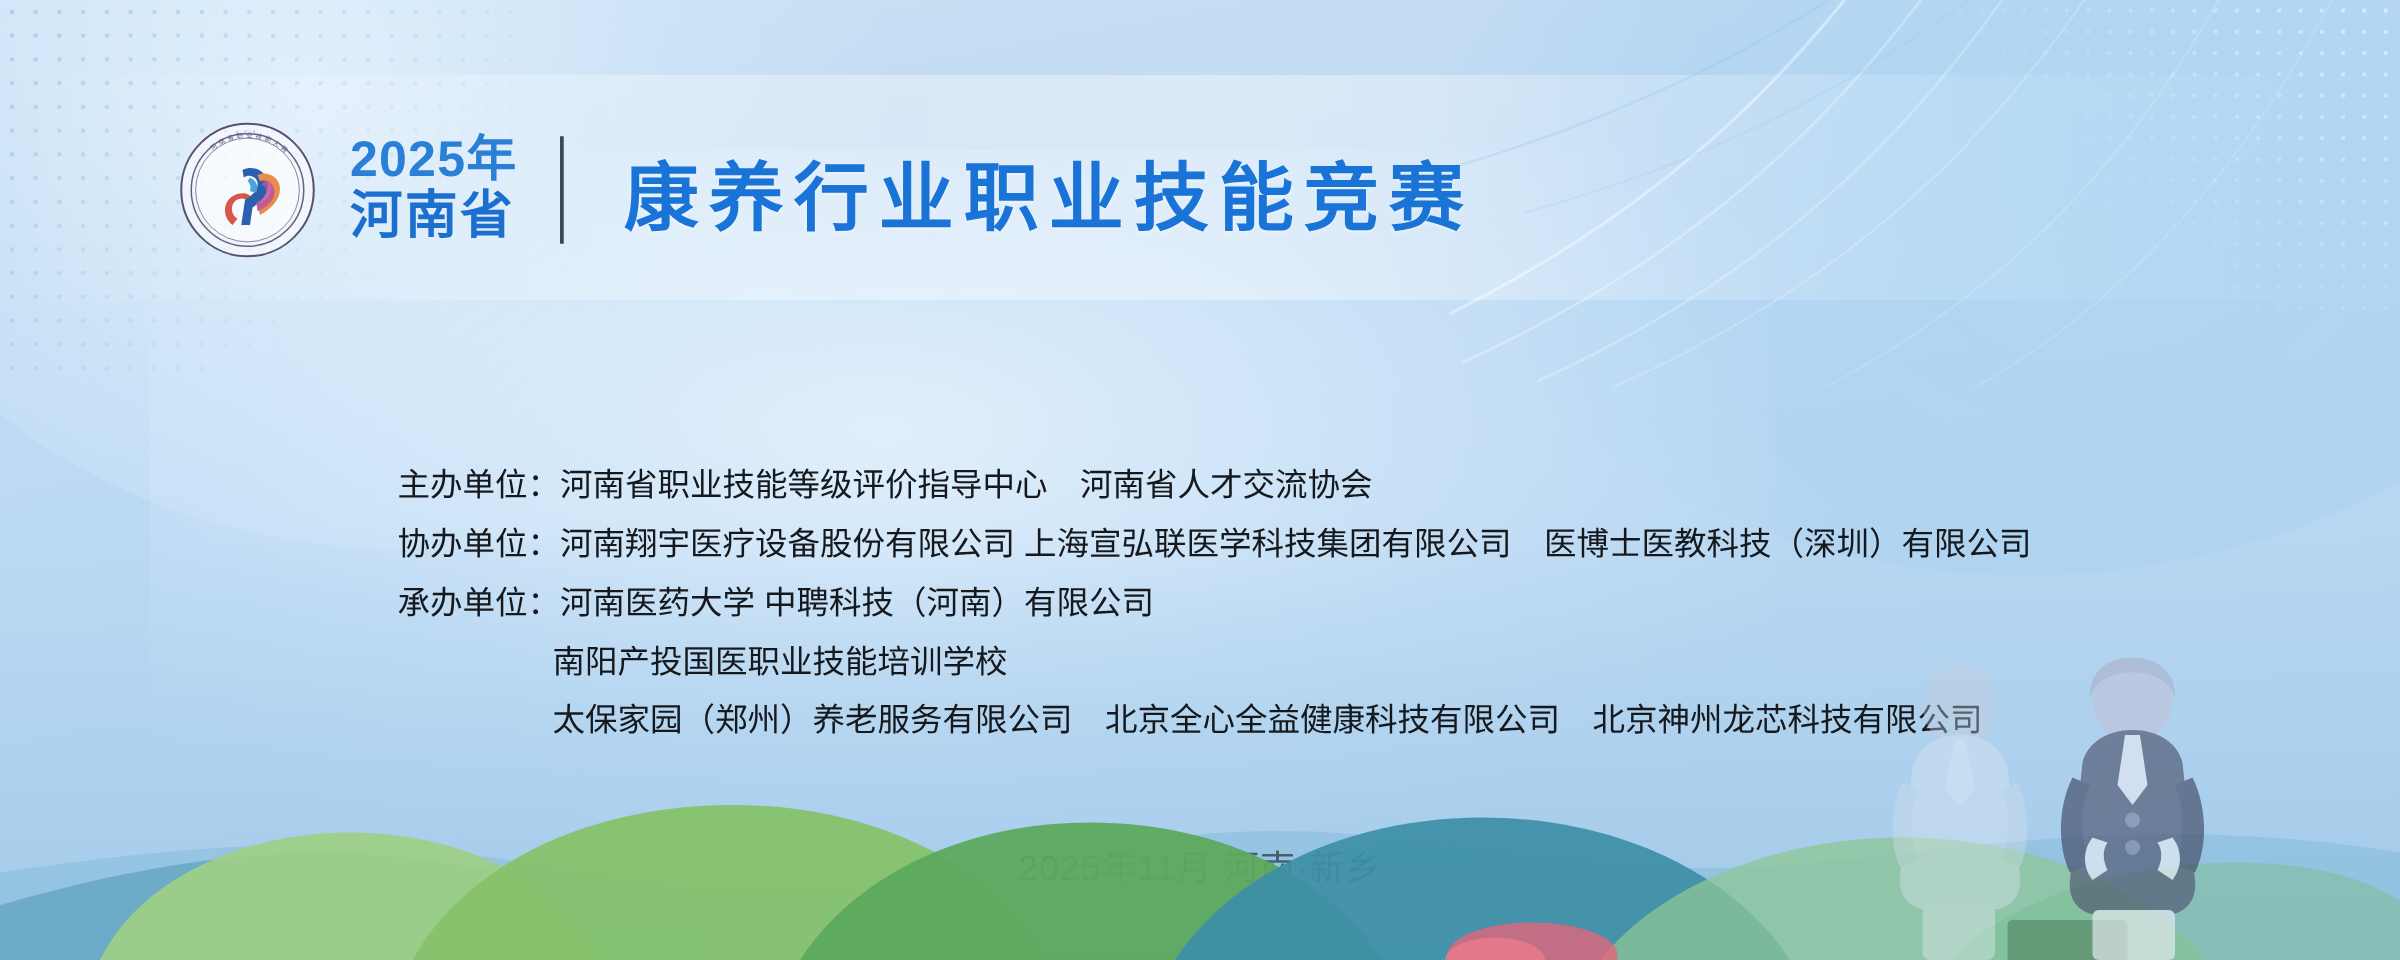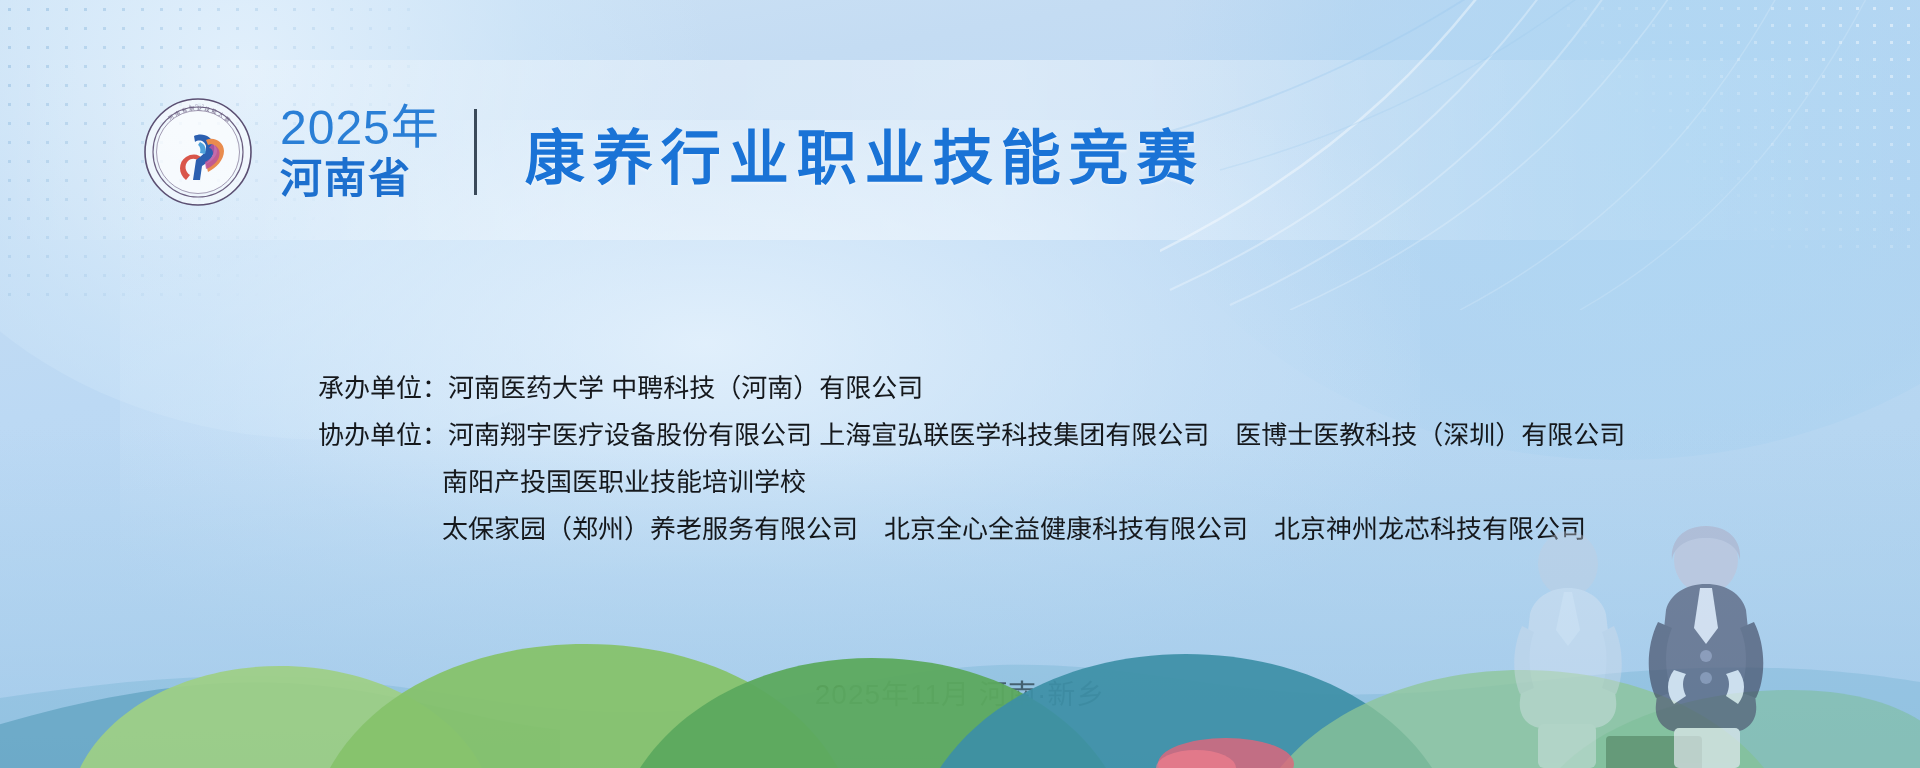--- a/index.html
+++ b/index.html
@@ -78,31 +78,32 @@
   .emblem { width: 112px; height: 112px; flex: 0 0 auto; }
 
   .year-block {
     display: flex;
     flex-direction: column;
     justify-content: center;
     line-height: 1;
     color: #1f76d4;
   }
   .year-line1 {
-    font-size: 48px;
-    font-weight: 400;
+    font-size: 40px;
+    font-weight: 700;
     letter-spacing: 1px;
     color: #2a7fd6;
   }
   .year-line2 {
     font-size: 42px;
     font-weight: 800;
     letter-spacing: 2px;
     margin-top: 6px;
     color: #1c6fce;
+    font-family: Liberation Mono, monospace;
   }
 
   .divider-bar {
     width: 3px;
     height: 86px;
     background: #3b4a5a;
     margin: 0 22px 0 8px;
     flex: 0 0 auto;
   }
 
@@ -204,22 +205,23 @@
       <div class="year-line1">2025年</div>
       <div class="year-line2">河南省</div>
     </div>
 
     <div class="divider-bar"></div>
 
     <div class="main-title">康养行业职业技能竞赛</div>
   </div>
 
   <div class="org-block">
+    <span class="org-line">主办单位：河南省职业技能等级评价指导中心　河南省人才交流协会</span>
+    <span class="org-line">协办单位：河南翔宇医疗设备股份有限公司 上海宣弘联医学科技集团有限公司　医博士医教科技（深圳）有限公司</span>
     <span class="org-line">承办单位：河南医药大学  中聘科技（河南）有限公司</span>
-    <span class="org-line">协办单位：河南翔宇医疗设备股份有限公司 上海宣弘联医学科技集团有限公司　医博士医教科技（深圳）有限公司</span>
     <span class="org-line indent">南阳产投国医职业技能培训学校</span>
     <span class="org-line indent">太保家园（郑州）养老服务有限公司　北京全心全益健康科技有限公司　北京神州龙芯科技有限公司</span>
   </div>
 
   <div class="date-line">2025年11月  河南·新乡</div>
 
   <svg class="scenery" viewBox="0 0 1920 300" preserveAspectRatio="none">
 
     <path d="M0 230 C 120 212 240 200 360 214 C 470 226 540 248 660 244 C 790 240 860 206 980 198 C 1110 190 1200 222 1330 226 C 1460 230 1560 204 1700 200 C 1800 197 1870 206 1920 214 L1920 300 L0 300 Z" fill="#7fb8d6" opacity=".45"></path>
 

